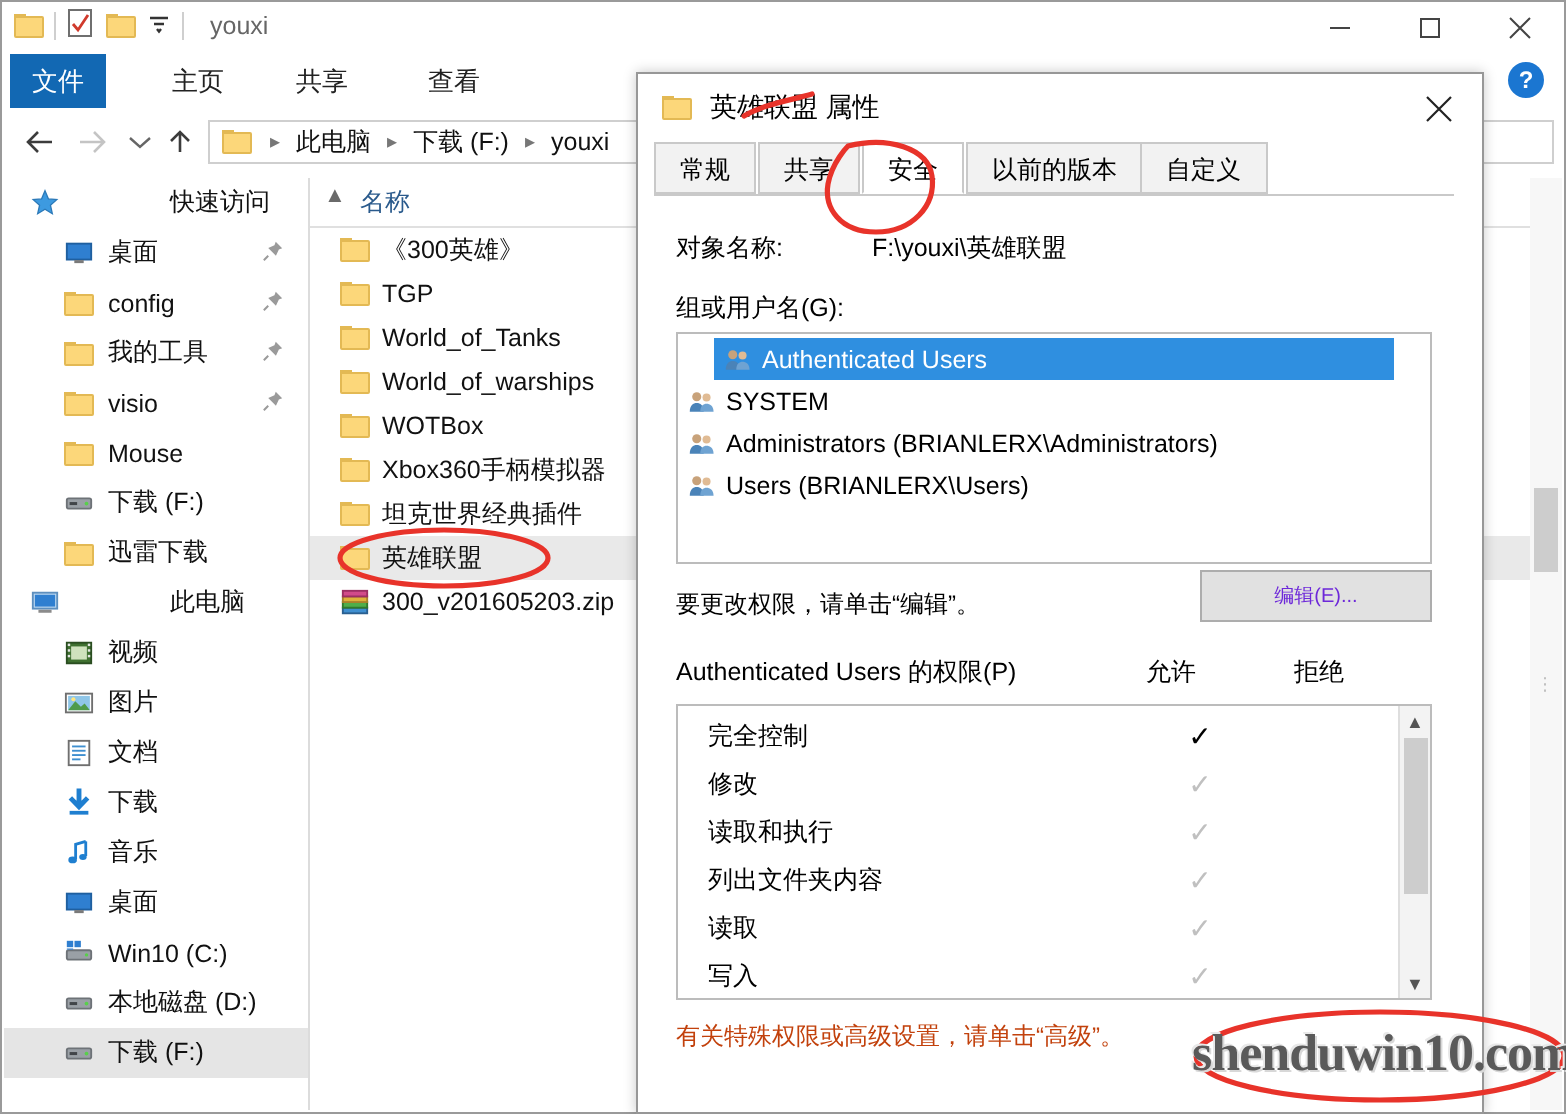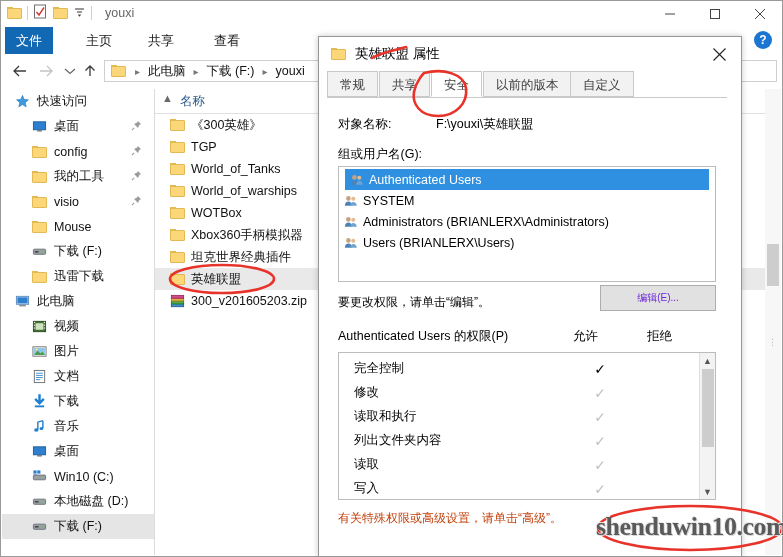--- a/index.html
+++ b/index.html
@@ -53,21 +53,21 @@
 
   
   .navpane{position:absolute;left:1px;top:88px;width:152px;bottom:1px;background:#fff;
            overflow:hidden;}
   .nav-item{height:25px;display:flex;align-items:center;font-size:12.5px;color:#111;
             position:relative;}
   .nav-item .ico{width:20px;display:flex;justify-content:center;align-items:center;
                  margin-right:5px;}
   .nav-item .pin{position:absolute;right:12px;top:6px;color:#9a9a9a;font-size:11px;}
   .nav-item.sel{background:#e5e5e5;}
-  .lvl0{padding-left:10px;}
+  .lvl0{padding-left:10px;gap:48px;}
   .lvl1{padding-left:27px;}
 
   .splitter{position:absolute;left:153px;top:88px;width:1px;bottom:1px;background:#dcdcdc;}
 
   .listpane{position:absolute;left:154px;top:88px;right:1px;bottom:1px;background:#fff;
             overflow:hidden;}
   .colhdr{height:24px;border-bottom:1px solid #e0e0e0;display:flex;align-items:center;
           font-size:12.5px;color:#2a5a8c;padding-left:25px;position:relative;}
   .colhdr .sortarrow{position:absolute;left:7px;top:3px;color:#6a6a6a;font-size:11px;}
   .file-row{height:22px;display:flex;align-items:center;font-size:12.5px;color:#111;
@@ -93,34 +93,34 @@
           border:1px solid #979797;box-shadow:0 0 6px rgba(0,0,0,.22);box-sizing:border-box;}
   .dlg-title{position:absolute;left:0;top:0;width:416px;height:34px;background:#fff;
              display:flex;align-items:center;}
   .dlg-title .ic{margin-left:12px;margin-right:9px;}
   .dlg-title .txt{font-size:13.5px;color:#000;}
   .dlg-close{position:absolute;right:0;top:0;width:44px;height:34px;display:flex;
              align-items:center;justify-content:center;color:#222;}
 
   .tabstrip{position:absolute;left:8px;top:34px;width:400px;height:27px;}
   .tabstrip .line{position:absolute;left:0;top:26px;width:400px;height:1px;background:#c9c9c9;}
-  .tab{position:absolute;top:0;height:26px;line-height:26px;font-size:12.5px;color:#404040;
+  .tab{position:absolute;top:0;height:26px;line-height:26px;font-size:12.5px;color:#000000;
        padding:0 12px;border:1px solid #c9c9c9;background:#f2f2f2;box-sizing:border-box;}
   .tab.active{background:#fff;border-bottom:1px solid #fff;}
 
   .dlg-body{position:absolute;left:1px;top:61px;right:1px;bottom:1px;background:#fff;padding-left:24px;}
 
   .row-obj{position:absolute;left:18px;top:18px;font-size:12.5px;color:#000;}
   .row-obj .val{position:absolute;left:98px;top:0;white-space:nowrap;}
   .lbl-group{position:absolute;left:18px;top:48px;font-size:12.5px;}
   .listbox{position:absolute;left:18px;top:68px;width:378px;height:116px;
            border:1px solid #bcbcbc;background:#fff;box-sizing:border-box;padding-top:2px;}
   .lb-item{height:21px;display:flex;align-items:center;font-size:12.5px;color:#000;
            padding-left:5px;}
-  .lb-item.sel{background:#2f8fe0;color:#fff;margin:0 6px;text-align:right;}
+  .lb-item.sel{background:#2f8fe0;color:#fff;margin:0 18px;text-align:right;}
   .lb-item .ico{margin-right:5px;display:flex;}
 
   .hint1{position:absolute;left:18px;top:196px;font-size:12px;color:#000;}
   .btn-edit{position:absolute;left:280px;top:187px;width:116px;height:26px;
             background:#e1e1e1;border:1px solid #adadad;box-sizing:border-box;
             font-size:10px;display:flex;align-items:center;justify-content:center;color:#6d28d9;}
 
   .perm-title{position:absolute;left:18px;top:230px;font-size:12.5px;}
   .hdr-allow{position:absolute;left:253px;top:230px;font-size:12.5px;}
   .hdr-deny{position:absolute;left:327px;top:230px;font-size:12.5px;}

